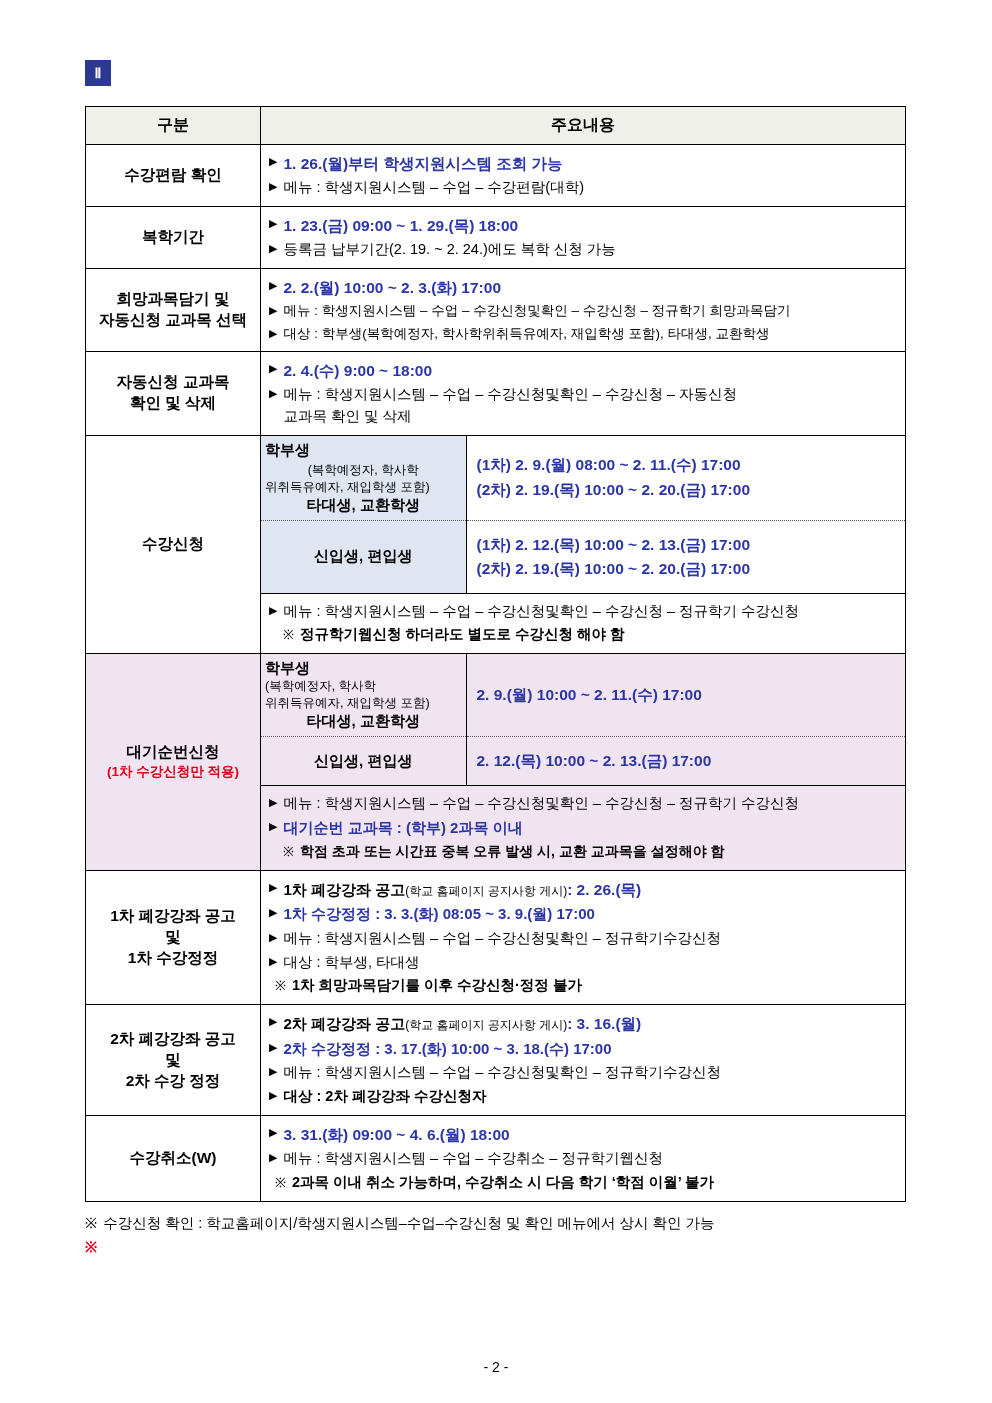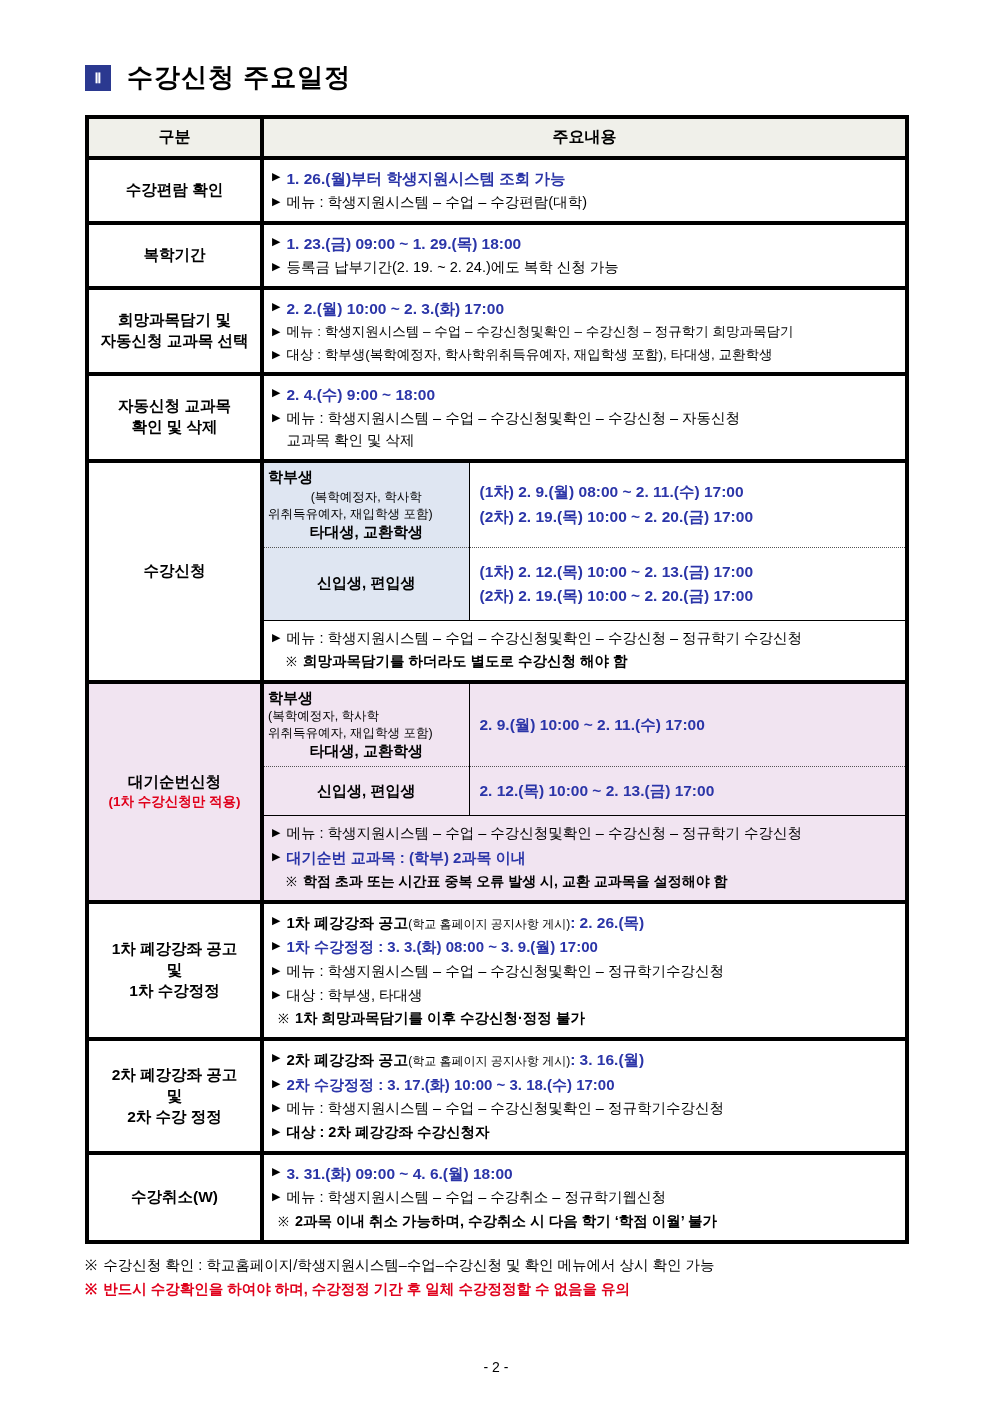--- a/index.html
+++ b/index.html
@@ -45,21 +45,21 @@
     font-weight: bold;
     letter-spacing: 1px;
   }
   
   table.sched {
     border-collapse: collapse;
     width: 820px;
     table-layout: fixed;
   }
   table.sched td, table.sched th {
-    border: 4px solid #000000;
+    border: 1px solid #000000;
     vertical-align: middle;
   }
   .head-cell {
     background: #f0f0ea;
     text-align: center;
     font-size: 16px;
     font-weight: bold;
     padding: 8px 0;
   }
   .cat-cell {
@@ -169,21 +169,20 @@
     font-size: 14px;
   }
 </style>
 </head>
 <body>
 
 <div class="page">
 
   <div class="title-row">
     <div class="title-badge">Ⅱ</div>
-    <div class="title-text">수강신청 주요일정</div>
   </div>
 
   <table class="sched">
     <colgroup>
       <col style="width:175px">
       <col style="width:645px">
     </colgroup>
     <tbody>
       <tr>
         <td class="head-cell">구분</td>
@@ -284,21 +283,21 @@
                 </td>
               </tr>
               <tr>
                 <td colspan="2" class="content-cell" style="border:0;">
                   <div class="line">
                     <span class="bullet">▶</span>
                     <span class="line-text plain">메뉴 : 학생지원시스템 – 수업 – 수강신청및확인 – 수강신청 – 정규학기 수강신청</span>
                   </div>
                   <div class="line" style="padding-left:14px;">
                     <span class="bullet" style="font-size:13px;">※</span>
-                    <span class="line-text bold">희망과목담기를 하더라도 별도로 수강신청 해야 함</span>
+                    <span class="line-text bold">정규학기웹신청 하더라도 별도로 수강신청 해야 함</span>
                   </div>
                 </td>
               </tr>
             </tbody>
           </table>
         </td>
       </tr>
 
       <tr>
         <td class="cat-cell purple-block">
@@ -356,21 +355,21 @@
         <td class="cat-cell" style="white-space:pre-line;">1차 폐강강좌 공고
 및
 1차 수강정정</td>
         <td class="content-cell">
           <div class="line">
             <span class="bullet">▶</span>
             <span class="line-text"><span class="bold" style="font-size:15px;">1차 폐강강좌 공고</span><span class="small">(학교 홈페이지 공지사항 게시)</span><span class="blue">: 2. 26.(목)</span></span>
           </div>
           <div class="line">
             <span class="bullet">▶</span>
-            <span class="line-text blue-reg">1차 수강정정 : 3. 3.(화) 08:00 ~ 3. 9.(월) 17:00</span>
+            <span class="line-text blue-reg">1차 수강정정 : 3. 3.(화) 08:05 ~ 3. 9.(월) 17:00</span>
           </div>
           <div class="line">
             <span class="bullet">▶</span>
             <span class="line-text plain">메뉴 : 학생지원시스템 – 수업 – 수강신청및확인 – 정규학기수강신청</span>
           </div>
           <div class="line">
             <span class="bullet">▶</span>
             <span class="line-text plain">대상 : 학부생, 타대생</span>
           </div>
           <div class="line" style="padding-left:6px;">
@@ -425,18 +424,17 @@
     </tbody>
   </table>
 
   <div class="footnotes">
     <div class="fn-line">
       <span>※</span>
       <span>수강신청 확인 : 학교홈페이지/학생지원시스템–수업–수강신청 및 확인 메뉴에서 상시 확인 가능</span>
     </div>
     <div class="fn-line fn-red">
       <span>※</span>
-      <span>반드시 수강확인을 하여야 하며, 수강정정 기간 후 일체 수강정정할 수 없음을 유의</span>
     </div>
   </div>
 
   <div class="pagenum">- 2 -</div>
 </div>
 
 </body></html>

